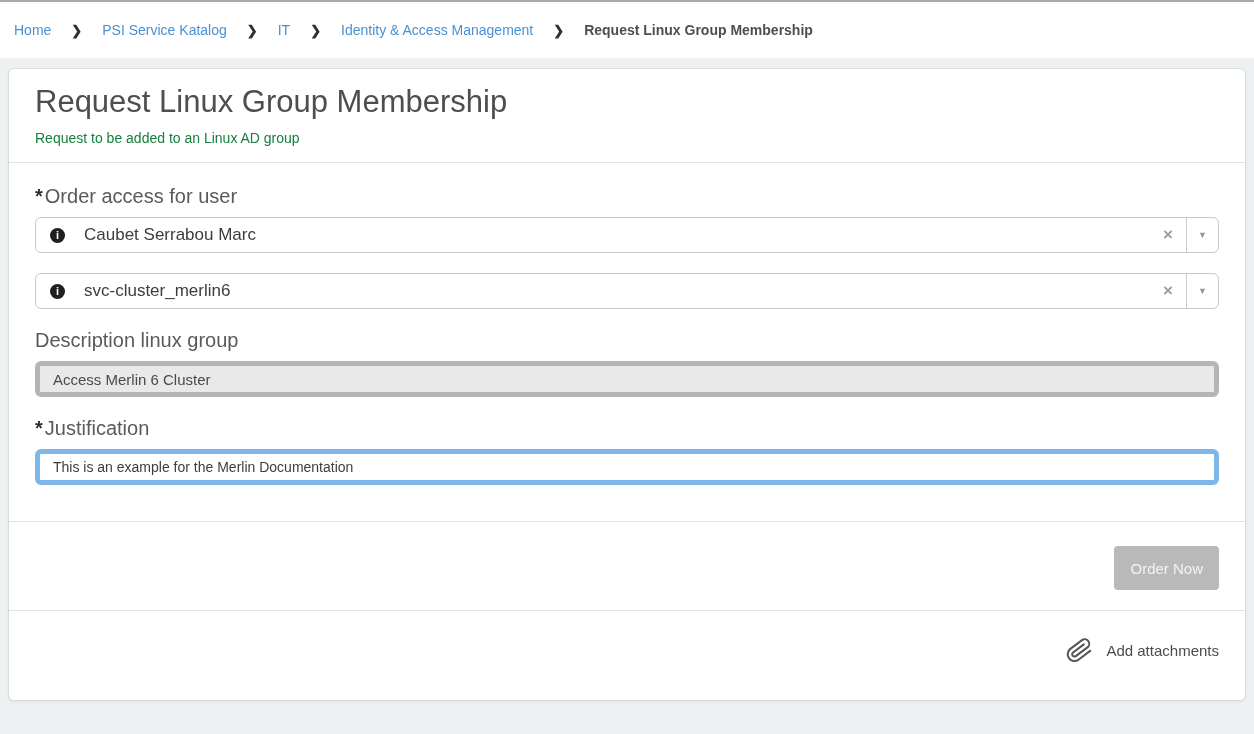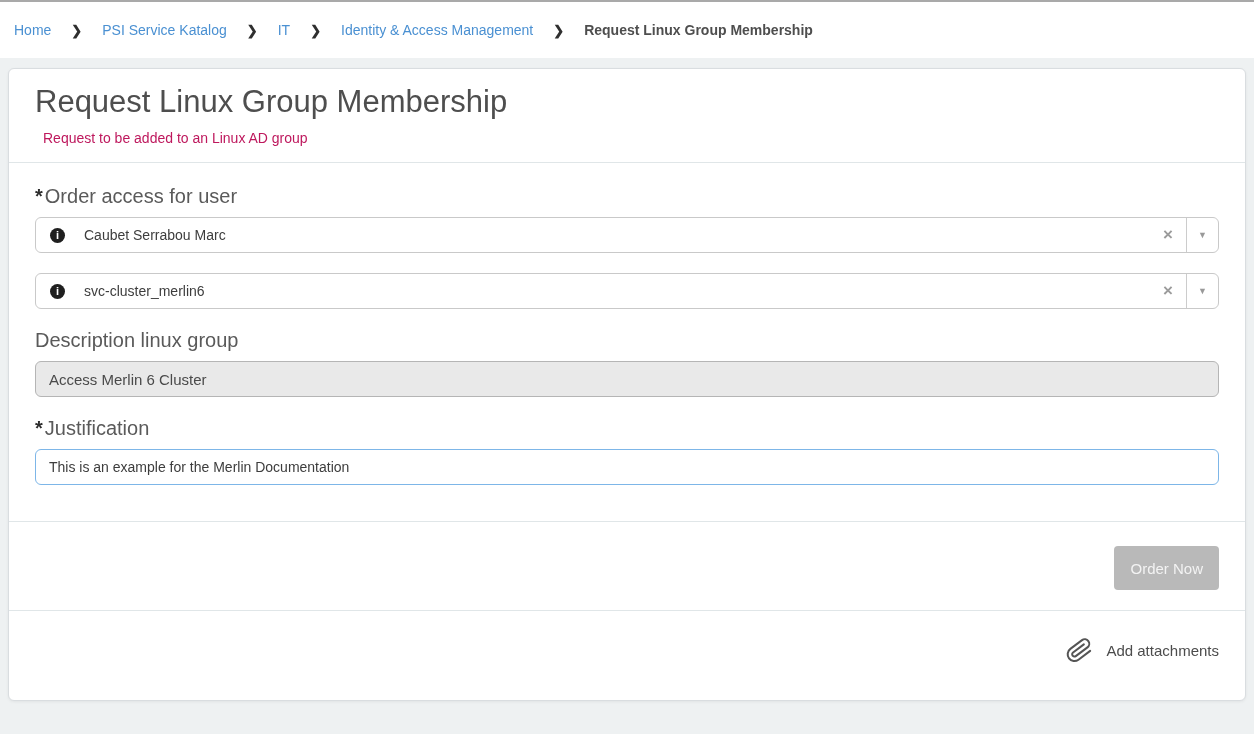--- a/index.html
+++ b/index.html
@@ -25,21 +25,21 @@
   .card {
     margin:10px 8px 12px;
     background:#ffffff;
     border:1px solid #d9dde0;
     border-radius:6px;
     box-shadow:0 1px 3px rgba(0,0,0,0.06);
     overflow:hidden;
   }
   .card-header { padding:14px 26px 16px; }
   .card-title { font-size:31px; font-weight:400; color:#4e4e4e; line-height:38px; }
-  .card-subtitle { margin-top:9px; font-size:14px; color:#be185d;margin-left:8px; }
+  .card-subtitle { margin-top:9px; font-size:14px; color:#15803d; }
   .divider { border-top:1px solid #e0e6e8; }
 
   .form-body { padding:22px 26px 16px; }
   .field { margin-bottom:20px; }
   .field-label { font-size:20px; color:#5a5a5a; margin-bottom:9px; }
   .req-marker { color:#2d2d2d; font-weight:bold; margin-right:2px; }
 
   .combobox {
     height:36px;
     border:1px solid #c9c9c9;
@@ -54,37 +54,37 @@
     width:15px; height:15px;
     border-radius:50%;
     background:#1f1f1f;
     color:#fff;
     font-size:11px;
     font-weight:bold;
     display:flex; align-items:center; justify-content:center;
     flex:0 0 auto;
     cursor:pointer;
   }
-  .combo-value { margin-left:19px; font-size:14px; color:#3d3d3d; flex:1; }
+  .combo-value { margin-left:19px; font-size:17px; color:#3d3d3d; flex:1; }
   .clear-btn {
     color:#9b9b9b; font-size:17px; font-weight:bold;
     padding:0 13px; cursor:pointer; line-height:34px;
   }
   .caret-btn {
     width:32px; align-self:stretch;
     border-left:1px solid #cccccc;
     display:flex; align-items:center; justify-content:center;
     color:#999999; font-size:9px;
     border-radius:0 6px 6px 0;
     cursor:pointer;
   }
 
   .text-input {
     width:100%; height:36px;
-    border:1px solid #7f1d1d;
+    border:5px solid #7f1d1d;
     border-radius:6px;
     padding:0 13px;
     font-size:14px;
     color:#3d3d3d;
     font-family:inherit;
     background:#fff;
     outline:none;
   }
   .text-input.readonly { background:#e9e9e9; border-color:#b5b5b5; color:#4a4a4a; font-size:15px; }
   .text-input.focus-blue { border-color:#7db6e8; }

